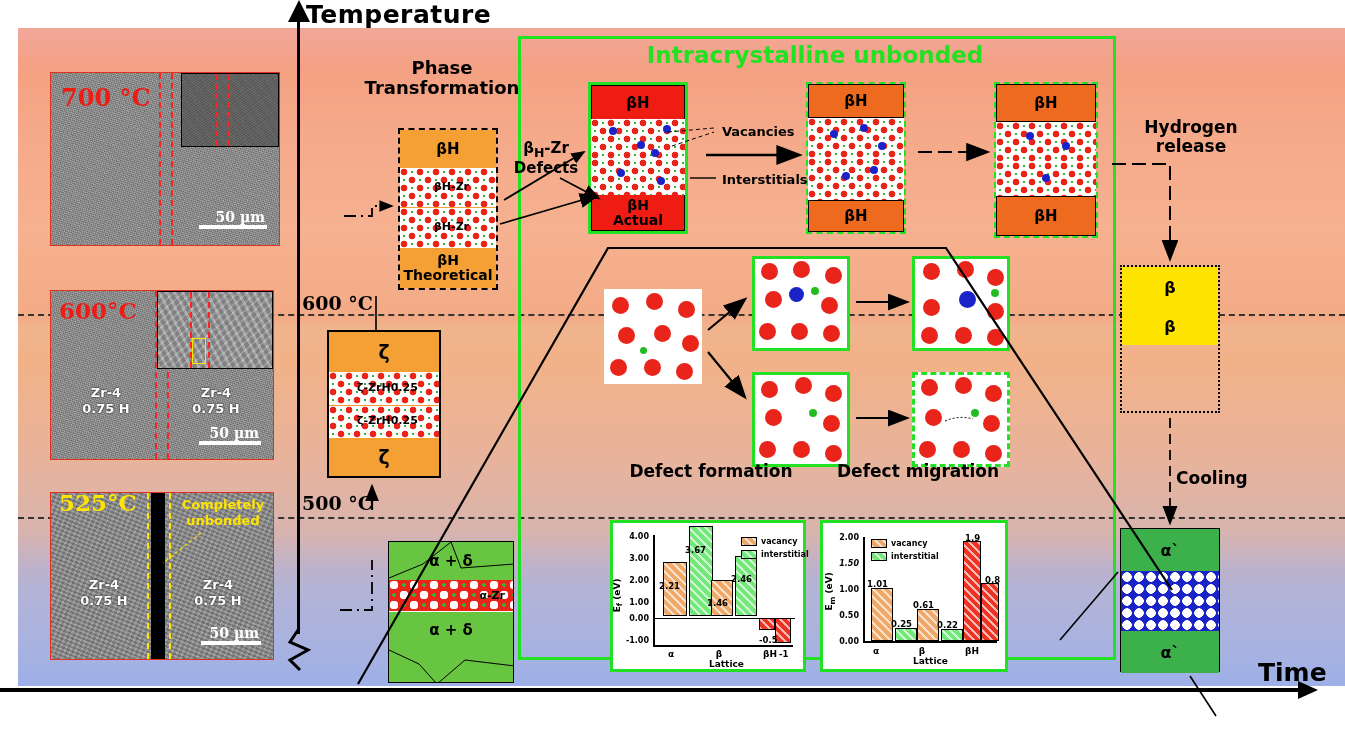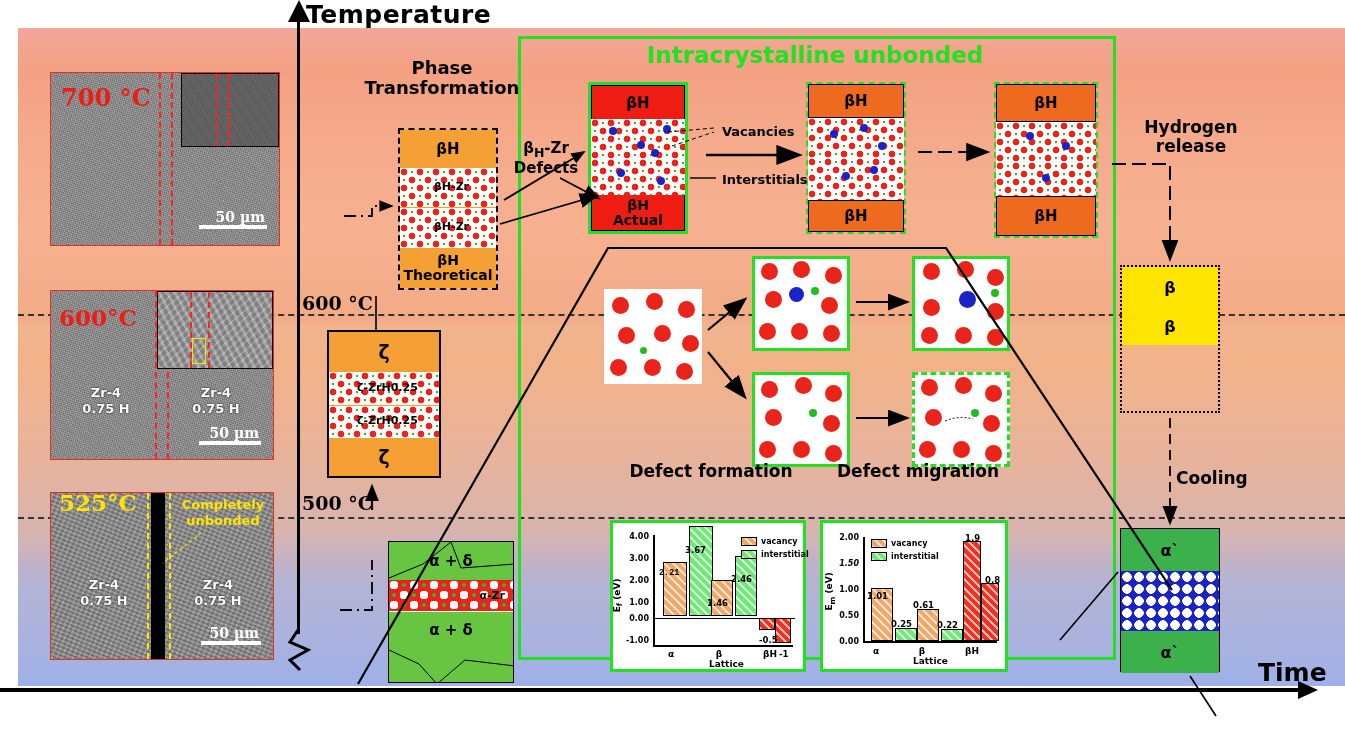--- a/index.html
+++ b/index.html
@@ -150,21 +150,21 @@
 <div class="abs micro" style="left:50px;top:290px;width:222px;height:168px;">
   <div class="noise"></div>
   <div class="dashline" style="left:104px;top:0;height:168px;"></div>
   <div class="dashline" style="left:116px;top:0;height:168px;"></div>
   <div class="inset" style="right:0;top:0;width:114px;height:76px;background:#9a9a9a;">
     <div style="position:absolute;inset:0;background-image:repeating-linear-gradient(62deg,rgba(255,255,255,.18) 0 3px,rgba(0,0,0,.10) 3px 7px),repeating-linear-gradient(-41deg,rgba(255,255,255,.14) 0 2px,rgba(0,0,0,.08) 2px 6px);"></div>
     <div class="dashline" style="left:32px;top:0;height:76px;"></div>
     <div class="dashline" style="left:50px;top:0;height:76px;"></div>
     <div style="position:absolute;left:34px;top:46px;width:12px;height:24px;border:1.5px solid #ffe400;"></div>
   </div>
-  <div class="micro-label" style="left:8px;top:13px;font-size:23px;color:#ee1c12;">600°C</div>
+  <div class="micro-label" style="left:8px;top:6px;font-size:23px;color:#ee1c12;">600°C</div>
   <div class="zr-txt" style="left:18px;top:94px;width:74px;">Zr-4<br>0.75 H</div>
   <div class="zr-txt" style="left:128px;top:94px;width:74px;">Zr-4<br>0.75 H</div>
   <div class="scale-bar" style="right:12px;bottom:14px;width:62px;"></div>
   <div class="scale-txt" style="right:14px;bottom:18px;">50 µm</div>
 </div>
 
 <div class="abs micro" style="left:50px;top:492px;width:222px;height:166px;">
   <div class="noise" style="background-image:repeating-linear-gradient(22deg,rgba(255,255,255,.13) 0 2px,rgba(0,0,0,.11) 2px 4px),repeating-linear-gradient(-68deg,rgba(255,255,255,.10) 0 2px,rgba(0,0,0,.09) 2px 5px);"></div>
   <div style="position:absolute;left:100px;top:0;width:14px;height:166px;background:#000;"></div>
   <div style="position:absolute;left:96px;top:0;width:0;height:166px;border-left:2px dashed #ffe400;"></div>
@@ -349,21 +349,21 @@
     <div class="bar bar-v" style="left:8px;bottom:29px;width:24px;height:54px;"></div>
     <div class="bar bar-i" style="left:34px;bottom:29px;width:24px;height:90px;"></div>
 
     <div class="bar bar-v" style="left:56px;bottom:29px;width:22px;height:36px;"></div>
     <div class="bar bar-i" style="left:80px;bottom:29px;width:22px;height:60px;"></div>
 
     <div class="bar bar-r" style="left:104px;top:83px;width:16px;height:12px;"></div>
     <div class="bar bar-r" style="left:120px;top:83px;width:16px;height:25px;"></div>
   </div>
 
-  <div class="blabel" style="left:46px;top:45px;font-family:Liberation Mono, monospace;">2.21</div>
+  <div class="blabel" style="left:46px;top:58px;">2.21</div>
   <div class="blabel" style="left:72px;top:22px;">3.67</div>
   <div class="blabel" style="left:94px;top:75px;">1.46</div>
   <div class="blabel" style="left:118px;top:51px;">2.46</div>
   <div class="blabel" style="left:146px;top:112px;">-0.5</div>
   <div class="blabel" style="left:166px;top:126px;">-1</div>
 
   <div class="ytick" style="left:6px;top:9px;width:30px;">4.00</div>
   <div class="ytick" style="left:6px;top:31px;width:30px;">3.00</div>
   <div class="ytick" style="left:6px;top:53px;width:30px;">2.00</div>
   <div class="ytick" style="left:6px;top:75px;width:30px;">1.00</div>
@@ -389,21 +389,21 @@
     <div class="bar bar-v" style="left:6px;bottom:0;width:22px;height:53px;"></div>
     <div class="bar bar-i" style="left:30px;bottom:0;width:22px;height:13px;"></div>
 
     <div class="bar bar-v" style="left:52px;bottom:0;width:22px;height:32px;"></div>
     <div class="bar bar-i" style="left:76px;bottom:0;width:22px;height:12px;"></div>
 
     <div class="bar bar-r" style="left:98px;bottom:0;width:18px;height:100px;"></div>
     <div class="bar bar-r" style="left:116px;bottom:0;width:18px;height:58px;"></div>
   </div>
 
-  <div class="blabel" style="left:44px;top:56px;margin-top:12px;">1.01</div>
+  <div class="blabel" style="left:44px;top:56px;">1.01</div>
   <div class="blabel" style="left:68px;top:96px;">0.25</div>
   <div class="blabel" style="left:90px;top:77px;">0.61</div>
   <div class="blabel" style="left:114px;top:97px;">0.22</div>
   <div class="blabel" style="left:142px;top:10px;">1.9</div>
   <div class="blabel" style="left:162px;top:52px;">0.8</div>
 
   <div class="ytick" style="left:4px;top:10px;width:32px;">2.00</div>
   <div class="ytick" style="left:4px;top:36px;width:32px;font-style:italic;">1.50</div>
   <div class="ytick" style="left:4px;top:62px;width:32px;">1.00</div>
   <div class="ytick" style="left:4px;top:88px;width:32px;">0.50</div>

